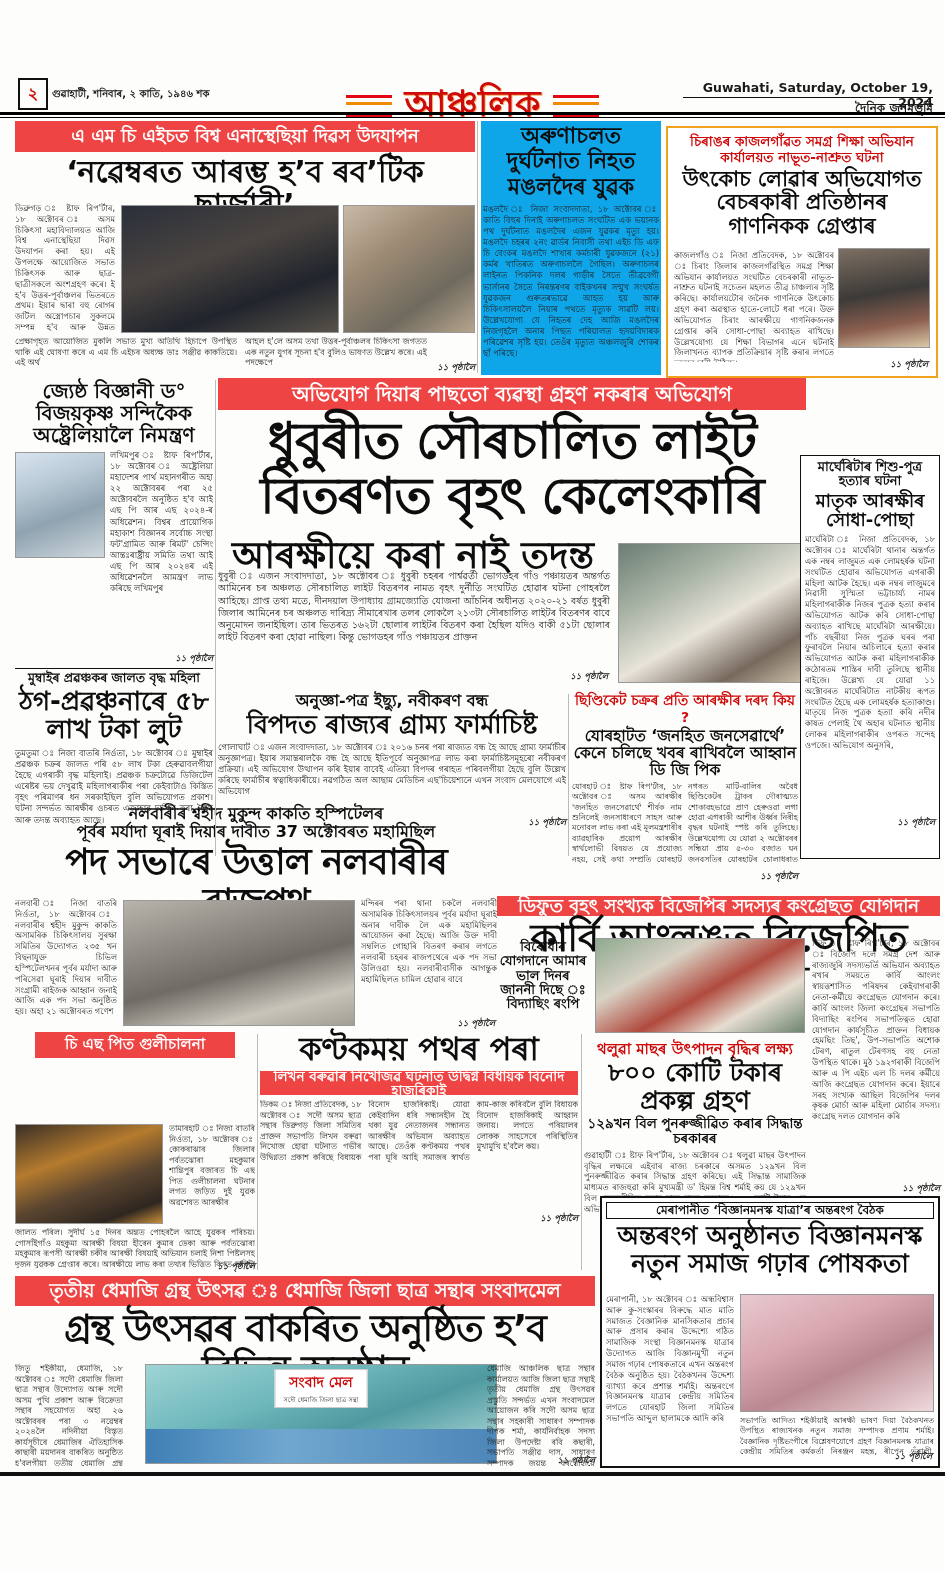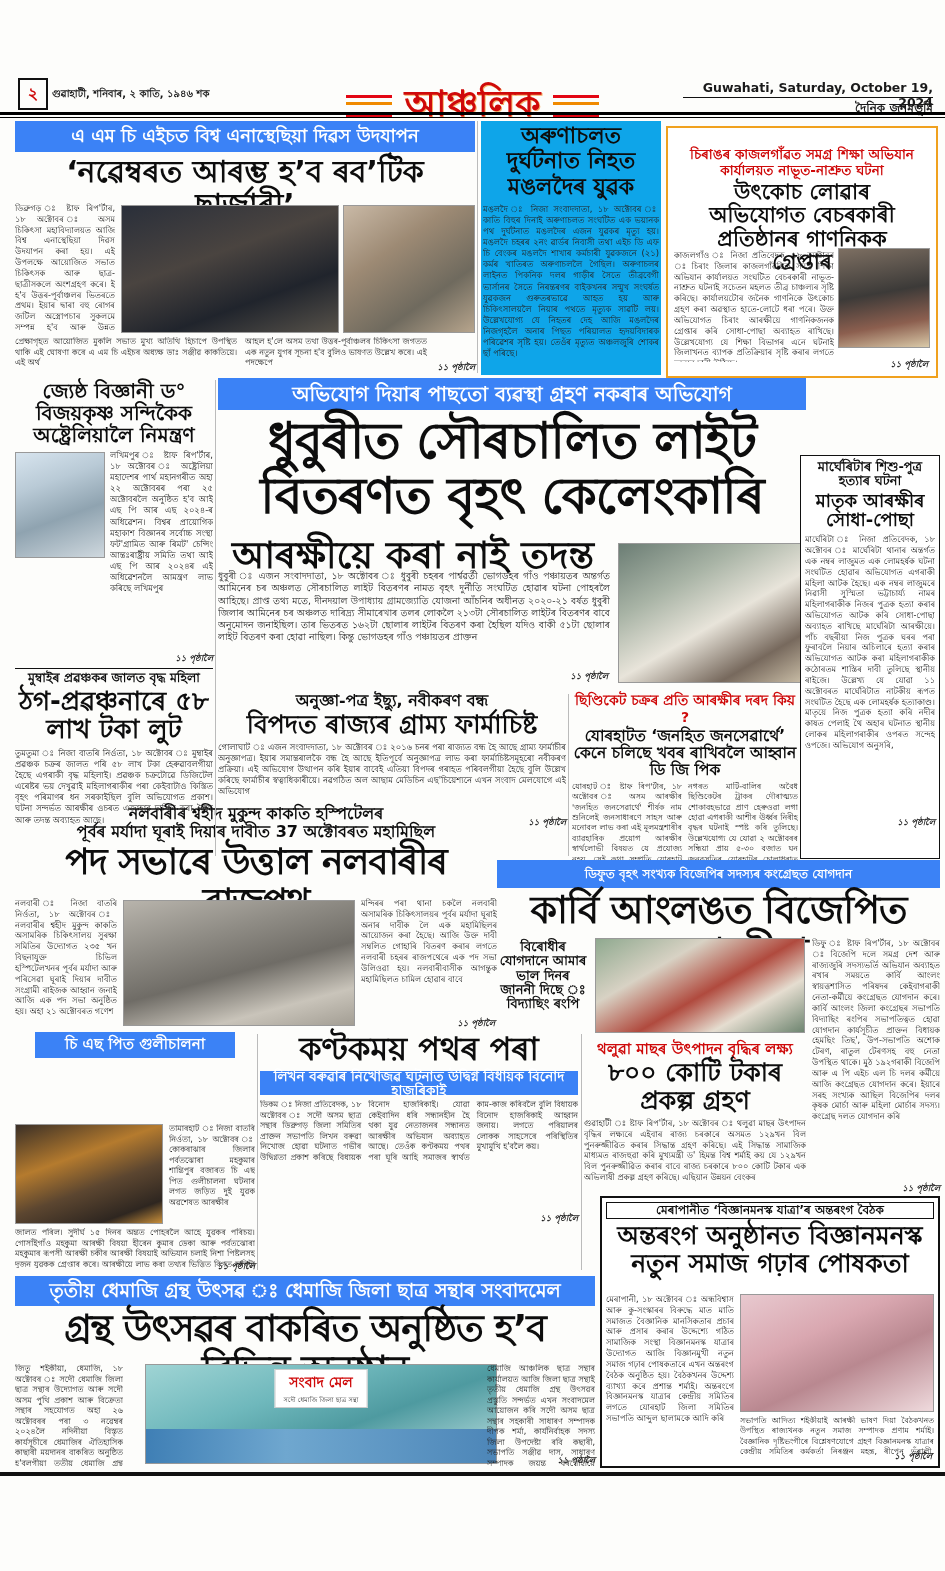--- a/index.html
+++ b/index.html
@@ -1,19 +1,19 @@
 <!DOCTYPE html>
 <html><head>
 <meta charset="utf-8">
 <style>
   html,body{margin:0;padding:0;background:#e9e7e2;}
   #page{position:relative;width:945px;height:1571px;background:#fdfdfb;margin:0 auto;
         font-family:"DejaVu Sans","Liberation Sans",sans-serif;color:#1a1a1a;overflow:hidden;}
   .abs{position:absolute;}
-  .banner{background:#3b82f6;color:#fff;font-weight:bold;display:flex;align-items:center;justify-content:center;text-align:center;line-height:1.05;}
+  .banner{background:#ef4444;color:#fff;font-weight:bold;display:flex;align-items:center;justify-content:center;text-align:center;line-height:1.05;}
   .kicker{color:#cf0a0a;font-weight:bold;text-align:center;line-height:1.2;}
   .hl{font-weight:bold;color:#0d0d0d;text-align:center;line-height:1.1;}
   .body-txt{font-size:9px;line-height:1.32;text-align:justify;color:#222;overflow:hidden;}
   .jump{font-style:italic;font-weight:bold;font-size:8.5px;color:#222;text-align:right;}
   .photo{border:1px solid #999;box-sizing:border-box;}
   .ph-dark{background:linear-gradient(160deg,#2a2f3a 0%,#4a4440 40%,#20242c 70%,#57524a 100%);}
   .ph-warm{background:linear-gradient(145deg,#c9b9a6 0%,#9d8a74 35%,#6f6a5e 70%,#b7a58d 100%);}
   .ph-cash{background:linear-gradient(170deg,#7d6f62 0%,#3c3a38 45%,#8c5f4f 75%,#d9c9a8 100%);}
   .ph-portrait{background:linear-gradient(160deg,#d7e4ee 0%,#b9cad6 30%,#8fa3b0 60%,#cfd8de 100%);}
   .ph-group{background:linear-gradient(150deg,#6b7d74 0%,#a9b4a6 30%,#e8e4da 55%,#77695d 80%,#cbbfa8 100%);}
@@ -55,21 +55,21 @@
     <div class="abs body-txt" style="left:0;top:216px;width:222px;height:38px;font-size:8px;">প্ৰেক্ষাগৃহত আয়োজিত মুকলি সভাত মুখ্য অতিথি হিচাপে উপস্থিত থাকি এই ঘোষণা কৰে এ এম চি এইচৰ অধ্যক্ষ ডাঃ সঞ্জীৱ কাকতিয়ে। এই অৰ্থ</div>
     <div class="abs body-txt" style="left:230px;top:216px;width:182px;height:38px;font-size:8px;">আহল হ'লে অসম তথা উত্তৰ-পূৰ্বাঞ্চলৰ চিকিৎসা জগতত এক নতুন যুগৰ সূচনা হ'ব বুলিও ভাষণত উল্লেখ কৰে। এই পদক্ষেপে</div>
     <div class="abs jump" style="right:0;bottom:0;width:46px;">১১ পৃষ্ঠালৈ</div>
   </div>
 
   <div class="abs" style="left:481px;top:121px;width:180px;height:254px;background:#0ea5e9;padding:2px;box-sizing:border-box;">
     <div class="hl" style="font-size:22px;line-height:1.15;">অৰুণাচলত দুৰ্ঘটনাত নিহত মঙলদৈৰ যুৱক</div>
     <div class="body-txt" style="margin-top:5px;height:160px;font-size:8.4px;">মঙলদৈ ঃ নিজা সংবাদদাতা, ১৮ অক্টোবৰ ঃ কাতি বিহুৰ দিনাই অৰুণাচলত সংঘটিত এক ভয়ানক পথ দুৰ্ঘটনাত মঙলদৈৰ এজন যুৱকৰ মৃত্যু হয়। মঙলদৈ চহৰৰ ২নং ৱাৰ্ডৰ নিবাসী তথা এইচ ডি এফ চি বেংকৰ মঙলদৈ শাখাৰ কৰ্মচাৰী যুৱকজনে (২১) কৰ্মৰ খাতিৰত অৰুণাচললৈ গৈছিল। অৰুণাচলৰ লাইনত পিকনিক দলৰ গাড়ীৰ সৈতে তীব্ৰবেগী ভাৰ্সানৰ সৈতে নিৰন্তৰণৰ বাইকখনৰ সন্মুখ সংঘৰ্ষত যুৱকজন গুৰুতৰভাৱে আহত হয় আৰু চিকিৎসালয়লৈ নিয়াৰ পথতে মৃত্যুক সাৱটি লয়। উল্লেখযোগ্য যে নিহতৰ দেহ আজি মঙলদৈৰ নিজগৃহলৈ অনাৰ পিছত পৰিয়ালত হৃদয়বিদাৰক পৰিৱেশৰ সৃষ্টি হয়। তেওঁৰ মৃত্যুত অঞ্চলজুৰি শোকৰ ছাঁ পৰিছে।</div>
   </div>
 
-  <div class="abs" style="left:666px;top:126px;width:272px;height:252px;border:2px solid #f0a11e;padding:18px;box-sizing:border-box;background:#fff;">
+  <div class="abs" style="left:666px;top:126px;width:272px;height:252px;border:2px solid #f0a11e;padding:5px;box-sizing:border-box;background:#fff;">
     <div class="kicker" style="font-size:13.5px;">চিৰাঙৰ কাজলগাঁৱত সমগ্ৰ শিক্ষা অভিযান কাৰ্যালয়ত নাভূত-নাশ্ৰুত ঘটনা</div>
     <div class="hl" style="font-size:21px;margin-top:3px;">উৎকোচ লোৱাৰ অভিযোগত বেচৰকাৰী প্ৰতিষ্ঠানৰ গাণনিকক গ্ৰেপ্তাৰ</div>
     <div class="abs body-txt" style="left:6px;top:122px;width:160px;height:112px;font-size:8.2px;">কাজলগাঁও ঃ নিজা প্ৰতিবেদক, ১৮ অক্টোবৰ ঃ চিৰাং জিলাৰ কাজলগাঁৱস্থিত সমগ্ৰ শিক্ষা অভিযান কাৰ্যালয়ত সংঘটিত বেচৰকাৰী নাভূত-নাশ্ৰুত ঘটনাই সচেতন মহলত তীব্ৰ চাঞ্চল্যৰ সৃষ্টি কৰিছে। কাৰ্যালয়টোৰ জনৈক গাণনিকে উৎকোচ গ্ৰহণ কৰা অৱস্থাত হাতে-লোটে ধৰা পৰে। উক্ত অভিযোগত চিৰাং আৰক্ষীয়ে গাণনিকজনক গ্ৰেপ্তাৰ কৰি সোধা-পোছা অব্যাহত ৰাখিছে। উল্লেখযোগ্য যে শিক্ষা বিভাগৰ এনে ঘটনাই জিলাখনত ব্যাপক প্ৰতিক্ৰিয়াৰ সৃষ্টি কৰাৰ লগতে তদন্তৰ দাবী উঠিছে।</div>
     <div class="abs photo ph-cash" style="right:6px;top:120px;width:92px;height:100px;"></div>
     <div class="abs jump" style="right:8px;bottom:4px;width:46px;">১১ পৃষ্ঠালৈ</div>
   </div>
 
   <div class="abs" style="left:15px;top:380px;width:198px;height:288px;">
     <div class="hl" style="font-size:20px;">জ্যেষ্ঠ বিজ্ঞানী ড° বিজয়কৃষ্ণ সন্দিকৈক অষ্ট্ৰেলিয়ালৈ নিমন্ত্ৰণ</div>
     <div style="margin-top:4px;">
@@ -120,21 +120,21 @@
     <div class="hl" style="font-size:16px;">নলবাৰীৰ শ্বহীদ মুকুন্দ কাকতি হস্পিটেলৰ</div>
     <div class="hl" style="font-size:16px;">পূৰ্বৰ মৰ্যাদা ঘূৰাই দিয়াৰ দাবীত 37 অক্টোবৰত মহামিছিল</div>
     <div class="hl" style="font-size:36px;margin-top:2px;letter-spacing:-1px;">পদ সভাৰে উত্তাল নলবাৰীৰ ৰাজপথ</div>
     <div class="abs body-txt" style="left:0;top:93px;width:102px;height:130px;font-size:8.2px;">নলবাৰী ঃ নিজা বাতৰি নিৰ্ওতা, ১৮ অক্টোবৰ ঃ নলবাৰীৰ শ্বহীদ মুকুন্দ কাকতি অসামৰিক চিকিৎসালয় সুৰক্ষা সমিতিৰ উদ্যোগত ২৩৫ খন বিছনাযুক্ত চিভিল হস্পিটেলখনৰ পূৰ্বৰ মৰ্যাদা আৰু পৰিসেৱা ঘূৰাই দিয়াৰ দাবীত সংগ্ৰামী ৰাইজক আহ্বান জনাই আজি এক পদ সভা অনুষ্ঠিত হয়। অহা ২১ অক্টোবৰত গণেশ</div>
     <div class="abs photo ph-street" style="left:108px;top:95px;width:232px;height:126px;"></div>
     <div class="abs body-txt" style="left:346px;top:93px;width:136px;height:130px;font-size:8.2px;">মন্দিৰৰ পৰা থানা চকলৈ নলবাৰী অসামৰিক চিকিৎসালয়ৰ পূৰ্বৰ মৰ্যাদা ঘূৰাই অনাৰ দাবীক লৈ এক মহামিছিলৰ আয়োজন কৰা হৈছে। আজি উক্ত দাবী সম্বলিত গোহাৰি বিতৰণ কৰাৰ লগতে নলবাৰী চহৰৰ ৰাজপথেৰে এক পদ সভা উলিওৱা হয়। নলবাৰীবাসীক আগন্তুক মহামিছিলত চামিল হোৱাৰ বাবে</div>
     <div class="abs jump" style="left:430px;top:212px;width:50px;">১১ পৃষ্ঠালৈ</div>
   </div>
 
   <div class="abs" style="left:497px;top:860px;width:443px;height:175px;">
-    <div class="banner" style="height:28px;font-size:12px;">ডিফুত বৃহৎ সংখ্যক বিজেপিৰ সদস্যৰ কংগ্ৰেছত যোগদান</div>
+    <div class="banner" style="height:20px;font-size:18px;margin-top:36px;">ডিফুত বৃহৎ সংখ্যক বিজেপিৰ সদস্যৰ কংগ্ৰেছত যোগদান</div>
     <div class="hl" style="font-size:38px;margin-top:2px;letter-spacing:-1px;">কাৰ্বি আংলঙত বিজেপিত বৃহৎ খহনীয়া</div>
   </div>
   <div class="abs hl" style="left:497px;top:940px;width:92px;font-size:13px;">বিৰোধীৰ যোগদানে আমাৰ ভাল দিনৰ জাননী দিছে ঃ বিদ্যাছিং ৰংপি</div>
   <div class="abs photo ph-rally" style="left:595px;top:938px;width:210px;height:95px;"></div>
   <div class="abs body-txt" style="left:812px;top:938px;width:128px;height:252px;font-size:8.2px;">ডিফু ঃ ষ্টাফ ৰিপ'ৰ্টাৰ, ১৮ অক্টোবৰ ঃ বিজেপি দলে সমগ্ৰ দেশ আৰু ৰাজ্যজুৰি সদস্যভৰ্তি অভিযান অব্যাহত ৰখাৰ সময়তে কাৰ্বি আংলং স্বায়ত্তশাসিত পৰিষদৰ কেইবাগৰাকী নেতা-কৰ্মীয়ে কংগ্ৰেছত যোগদান কৰে। কাৰ্বি আংলং জিলা কংগ্ৰেছৰ সভাপতি বিদ্যাছিং ৰংপিৰ সভাপতিত্বত হোৱা যোগদান কাৰ্যসূচীত প্ৰাক্তন বিধায়ক হেমছিং তিছ', উপ-সভাপতি অশোক টেৰণ, ৰাতুল টেৰণসহ বহু নেতা উপস্থিত থাকে। মুঠ ১৯২গৰাকী বিজেপি আৰু এ পি এইচ এল চি দলৰ কৰ্মীয়ে আজি কংগ্ৰেছত যোগদান কৰে। ইয়াৰে সৰহ সংখ্যক আছিল বিজেপিৰ দলৰ কৃষক মোৰ্চা আৰু মহিলা মোৰ্চাৰ সদস্য। কংগ্ৰেছ দলত যোগদান কৰি</div>
   <div class="abs jump" style="left:890px;top:1182px;width:50px;">১১ পৃষ্ঠালৈ</div>
 
   <div class="abs" style="left:15px;top:1032px;width:240px;height:242px;">
     <div class="banner" style="height:26px;font-size:15px;width:200px;margin:0 auto;">চি এছ পিত গুলীচালনা</div>
     <div class="abs photo ph-night" style="left:0;top:92px;width:148px;height:100px;"></div>
@@ -146,20 +146,21 @@
   <div class="abs" style="left:260px;top:1032px;width:318px;height:242px;">
     <div class="hl" style="font-size:32px;">কণ্টকময় পথৰ পৰা</div>
     <div class="banner" style="height:24px;font-size:13.5px;margin-top:4px;">লিখন বৰুৱাৰ নিখোজৱ ঘটনাত উদ্বিগ্ন বিধায়ক বিনোদ হাজৰিকাই</div>
     <div class="body-txt" style="margin-top:5px;height:112px;font-size:8px;column-count:3;column-gap:7px;">ডিকম ঃ নিজা প্ৰতিবেদক, ১৮ অক্টোবৰ ঃ সদৌ অসম ছাত্ৰ সন্থাৰ ডিব্ৰুগড় জিলা সমিতিৰ প্ৰাক্তন সভাপতি লিখন বৰুৱা নিখোজ হোৱা ঘটনাত গভীৰ উদ্বিগ্নতা প্ৰকাশ কৰিছে বিধায়ক বিনোদ হাজৰিকাই। যোৱা কেইবাদিন ধৰি সন্ধানহীন হৈ থকা যুৱ নেতাজনৰ সন্ধানত আৰক্ষীৰ অভিযান অব্যাহত আছে। তেওঁক কণ্টকময় পথৰ পৰা ঘূৰি আহি সমাজৰ স্বাৰ্থত কাম-কাজ কৰিবলৈ বুলি বিধায়ক বিনোদ হাজৰিকাই আহ্বান জনায়। লগতে পৰিয়ালৰ লোকক সাহসেৰে পৰিস্থিতিৰ মুখামুখি হ'বলৈ কয়।</div>
     <div class="jump">১১ পৃষ্ঠালৈ</div>
   </div>
 
   <div class="abs" style="left:584px;top:1040px;width:222px;height:232px;">
     <div class="kicker" style="font-size:15px;">থলুৱা মাছৰ উৎপাদন বৃদ্ধিৰ লক্ষ্য</div>
     <div class="hl" style="font-size:25px;margin-top:1px;">৮০০ কোটি টকাৰ প্ৰকল্প গ্ৰহণ</div>
+    <div class="hl" style="font-size:13.5px;margin-top:2px;">১২৯খন বিল পুনৰুজ্জীৱিত কৰাৰ সিদ্ধান্ত চৰকাৰৰ</div>
     <div class="body-txt" style="margin-top:4px;height:118px;font-size:8.2px;">গুৱাহাটী ঃ ষ্টাফ ৰিপ'ৰ্টাৰ, ১৮ অক্টোবৰ ঃ থলুৱা মাছৰ উৎপাদন বৃদ্ধিৰ লক্ষ্যৰে এইবাৰ ৰাজ্য চৰকাৰে অসমত ১২৯খন বিল পুনৰুজ্জীৱিত কৰাৰ সিদ্ধান্ত গ্ৰহণ কৰিছে। এই সিদ্ধান্ত সামাজিক মাধ্যমত ৰাজহুৱা কৰি মুখ্যমন্ত্ৰী ড' হিমন্ত বিশ্ব শৰ্মাই কয় যে ১২৯খন বিল পুনৰুজ্জীৱিত কৰাৰ বাবে ৰাজ্য চৰকাৰে ৮০০ কোটি টকাৰ এক অভিলাষী প্ৰকল্প গ্ৰহণ কৰিছে। এছিয়ান উন্নয়ন বেংকৰ</div>
     <div class="jump">১১ পৃষ্ঠালৈ</div>
   </div>
 
   <div class="abs boxed" style="left:600px;top:1196px;width:340px;height:272px;padding:4px;">
     <div class="hl" style="font-size:12px;border:1.5px solid #111;padding:1px 2px;">মেৰাপানীত ‘বিজ্ঞানমনস্ক যাত্ৰা’ৰ অন্তৰংগ বৈঠক</div>
     <div class="hl" style="font-size:25px;margin-top:3px;">অন্তৰংগ অনুষ্ঠানত বিজ্ঞানমনস্ক</div>
     <div class="hl" style="font-size:25px;">নতুন সমাজ গঢ়াৰ পোষকতা</div>
     <div class="abs body-txt" style="left:4px;top:96px;width:128px;height:150px;font-size:8.2px;">মেৰাপানী, ১৮ অক্টোবৰ ঃ অন্ধবিশ্বাস আৰু কু-সংস্কাৰৰ বিৰুদ্ধে মাত মাতি সমাজত বৈজ্ঞানিক মানসিকতাৰ প্ৰচাৰ আৰু প্ৰসাৰ কৰাৰ উদ্দেশ্যে গঠিত সামাজিক সংস্থা বিজ্ঞানমনস্ক যাত্ৰাৰ উদ্যোগত আজি বিজ্ঞানমুখী নতুন সমাজ গঢ়াৰ পোষকতাৰে এখন অন্তৰংগ বৈঠক অনুষ্ঠিত হয়। বৈঠকখনৰ উদ্দেশ্য ব্যাখ্যা কৰে প্ৰশান্ত শৰ্মাই। অন্তৰংগে বিজ্ঞানমনস্ক যাত্ৰাৰ কেন্দ্ৰীয় সমিতিৰ লগতে যোৰহাট জিলা সমিতিৰ সভাপতি আব্দুল ছালামকে আদি কৰি</div>
     <div class="abs photo ph-pink" style="left:138px;top:96px;width:194px;height:118px;"></div>

